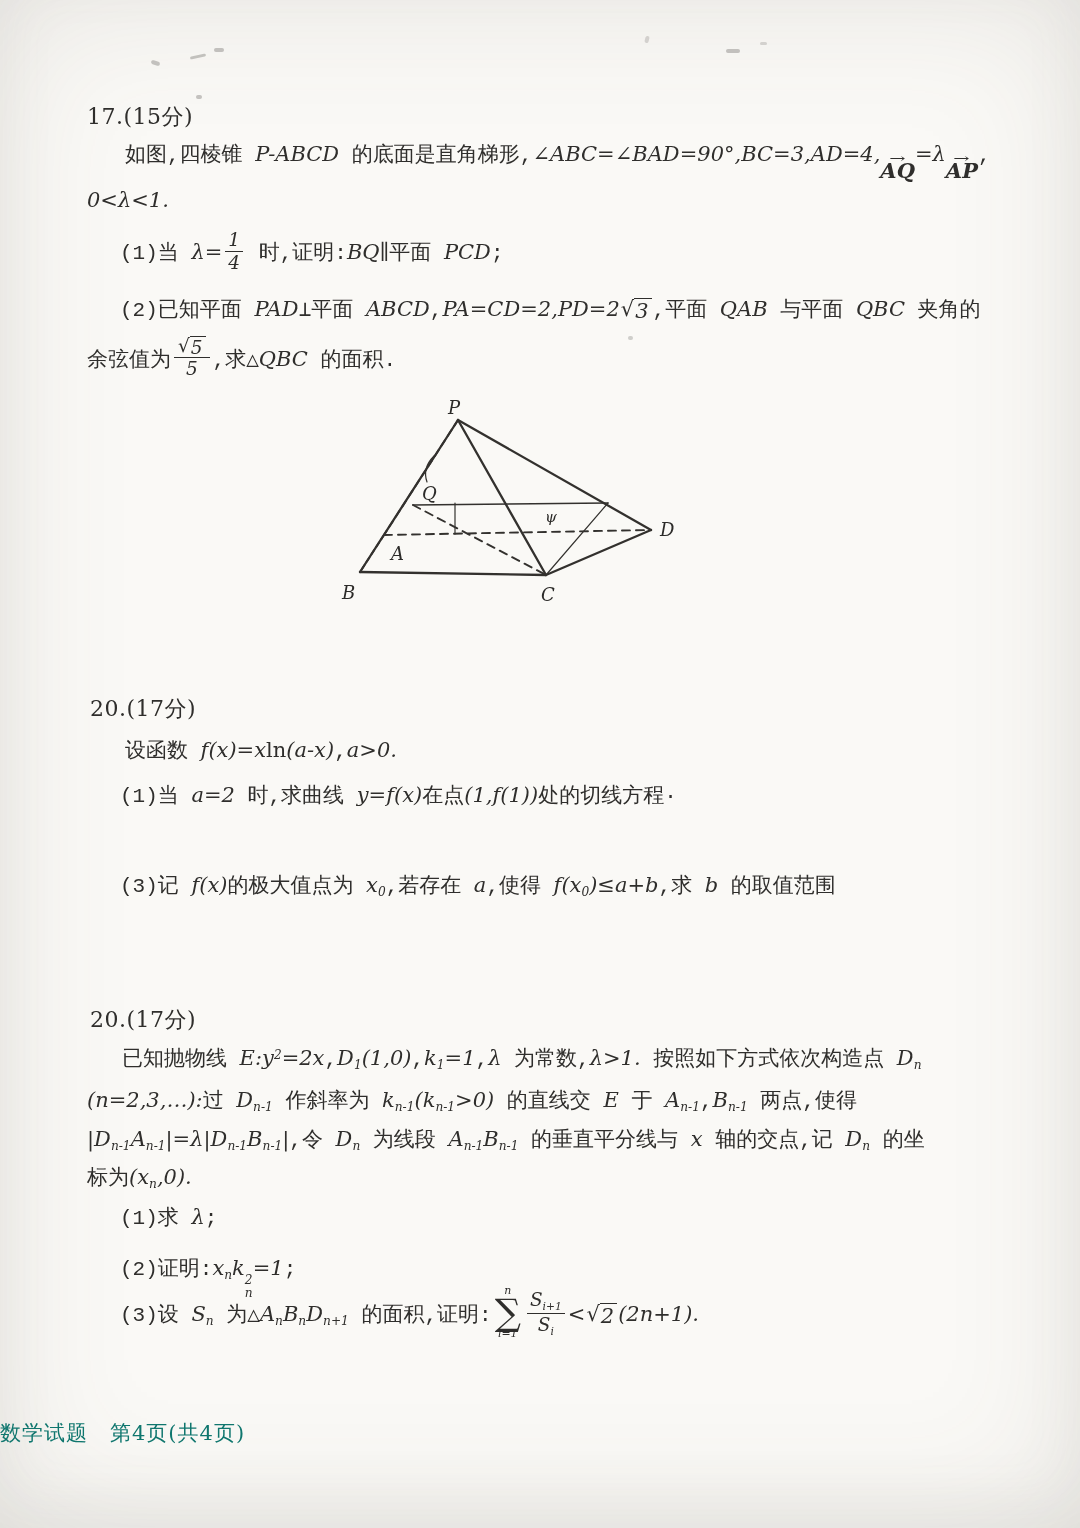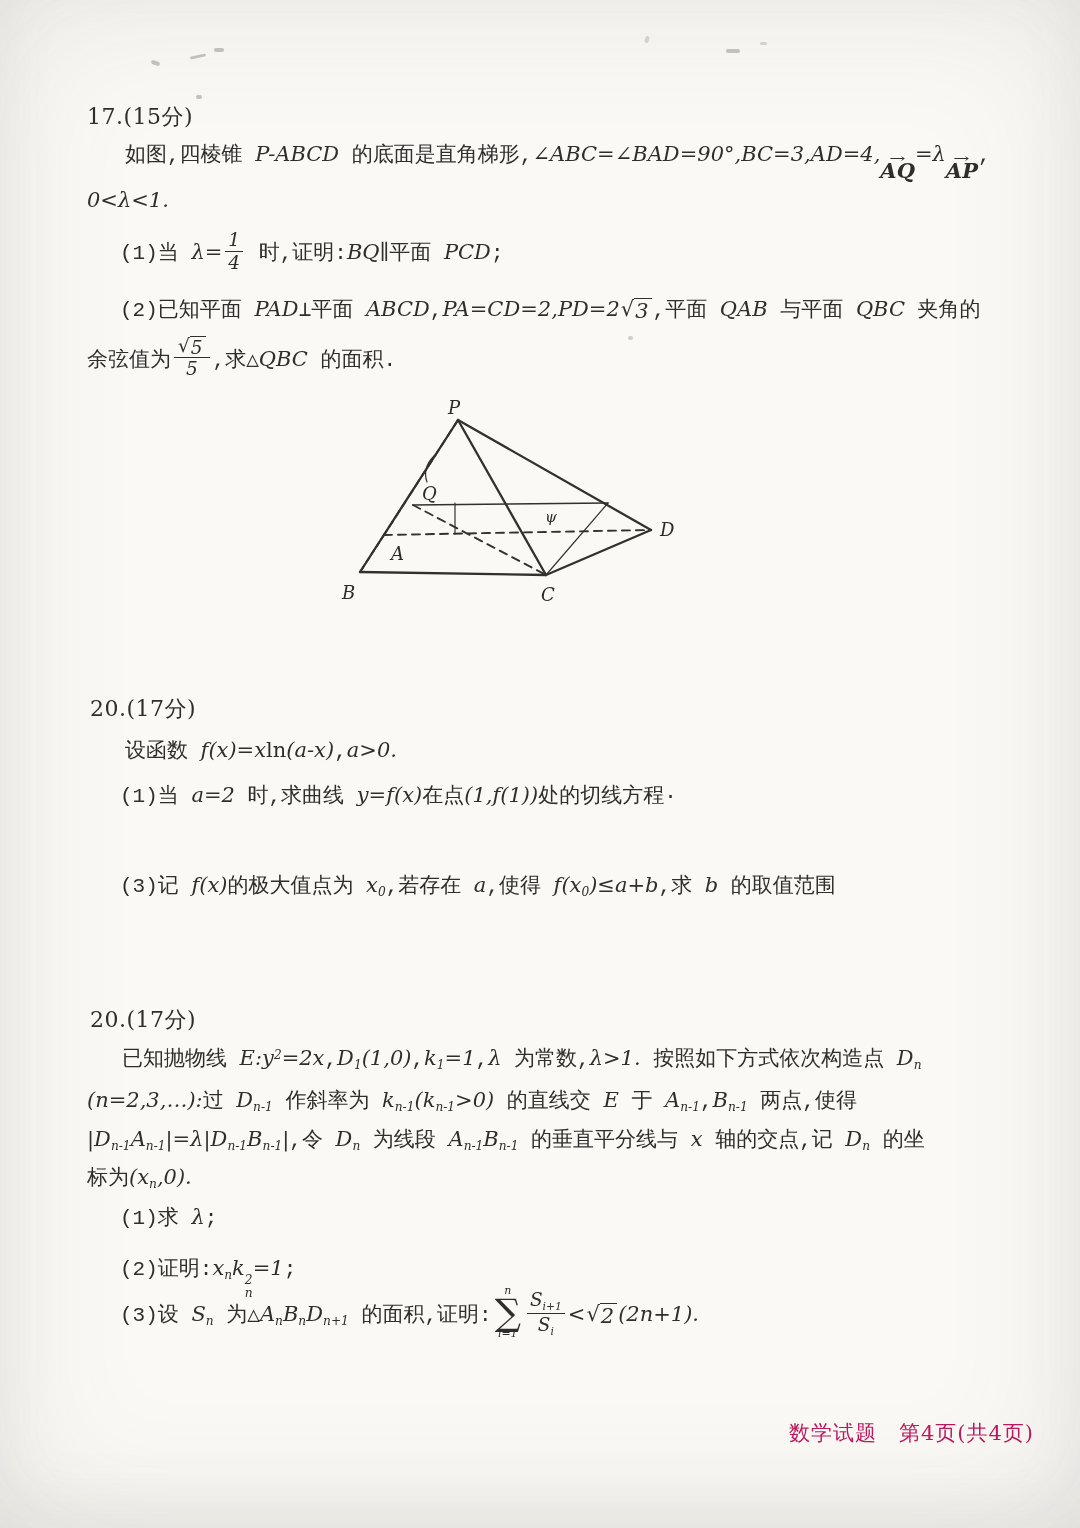--- a/index.html
+++ b/index.html
@@ -27,21 +27,21 @@
   .sum{display:inline-flex;flex-direction:column;align-items:center;line-height:1;vertical-align:middle;
        margin:0 3px;transform:translateY(-3px);}
   .sum-sigma{font-size:1.75em;line-height:.85;font-style:normal;}
   .sum-hi,.sum-lo{font-size:0.52em;font-style:italic;font-family:"DejaVu Serif",serif;line-height:1.1;}
   .ss{display:inline-flex;flex-direction:column;align-items:flex-start;vertical-align:-0.45em;line-height:1;}
   .ss-sup,.ss-sub{font-size:0.58em;font-style:italic;font-family:"DejaVu Serif",serif;}
   .figure{position:absolute;left:298px;top:392px;width:484px;height:232px;}
   .figure svg{width:100%;height:100%;}
   .fig-label{font-family:"DejaVu Serif",serif;font-style:italic;font-size:18px;fill:#2c2b29;}
   .fig-psi{font-size:15px;}
-  .footer{position:absolute;left:0;top:1419px;width:1034px;text-align:right;font-size:21px;color:#be185d;
+  .footer{position:absolute;left:0;top:1419px;width:1034px;text-align:left;font-size:21px;color:#0f766e;
           letter-spacing:1px;white-space:pre;}
   .smudge{position:absolute;background:#6e6c68;opacity:.38;border-radius:2px;}
 </style>
 </head>
 <body>
 
 <div class="page">
 
   <div class="smudge" style="left:190px;top:55px;width:16px;height:3px;transform:rotate(-12deg);"></div>
   <div class="smudge" style="left:214px;top:48px;width:10px;height:4px;"></div>

